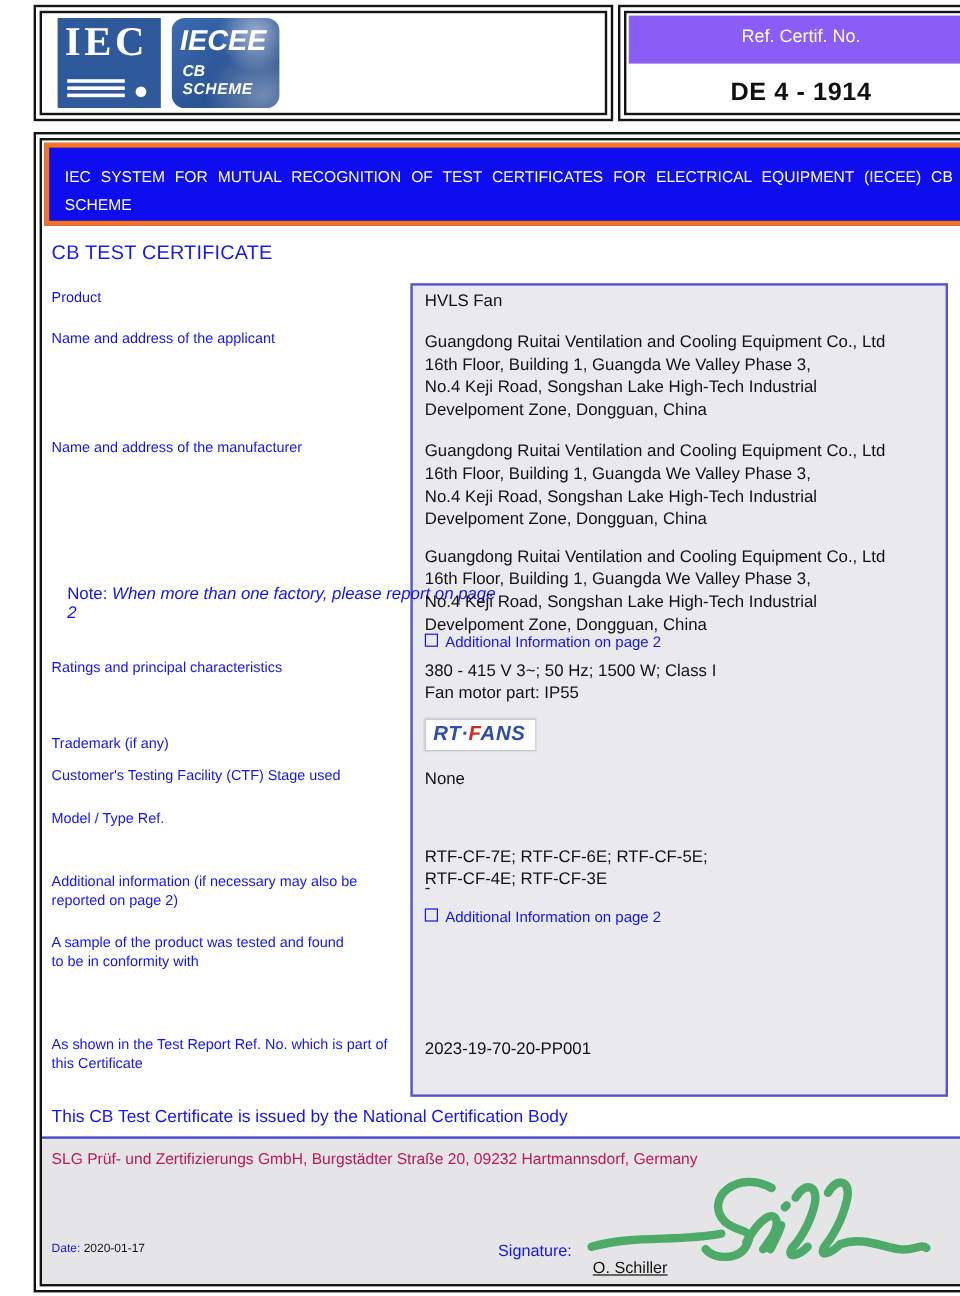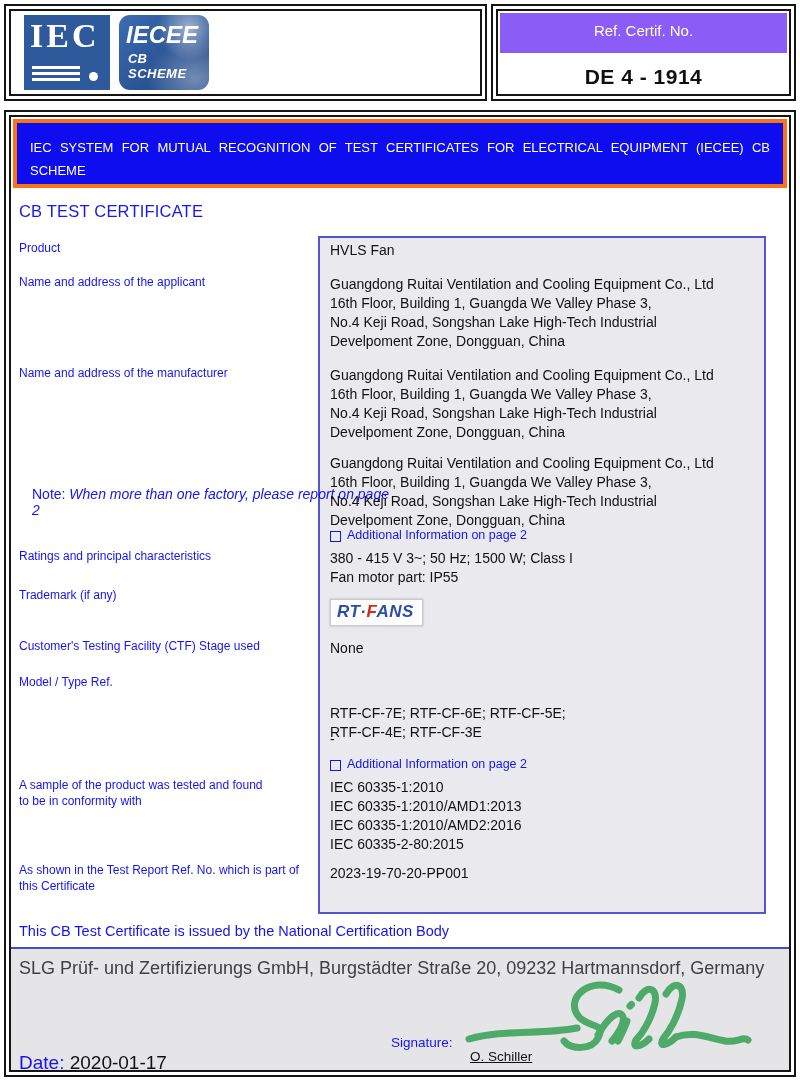--- a/index.html
+++ b/index.html
@@ -2,21 +2,21 @@
 <html><head>
 <meta charset="utf-8">
 <style>
   * { margin:0; padding:0; box-sizing:border-box; }
   html,body { background:#ffffff; }
   body {
     width:800px; height:1080px; position:relative; overflow:hidden;
     font-family:"Liberation Sans","DejaVu Sans",sans-serif;
     -webkit-font-smoothing:antialiased;
   }
-  .dbox { position:absolute; border:7px double #141414; background:#fff; }
+  .dbox { position:absolute; border:7px double #141414; background:#fff;margin-left:24px; }
 
   
   .box-logos { left:4px; top:4px; width:483px; height:97px; }
   .logos-wrap { position:absolute; left:13px; top:4px; display:flex; gap:9px; }
   .iec-logo {
     width:86px; height:75px; background:#2e5a9c; position:relative; color:#fff;
   }
   .iec-logo .iec-text {
     position:absolute; left:6px; top:2px; font-size:34px; font-weight:bold;
     letter-spacing:3px; font-family:"Liberation Serif","DejaVu Serif",serif;
@@ -63,39 +63,39 @@
   .flabel {
     position:absolute; left:8px; width:300px; color:#1414f0; font-size:12px;
     line-height:15.5px; white-space:pre-line;
   }
   .fnote { position:absolute; left:21px; width:359px; color:#1414f0; font-size:14px; }
   .fnote .it { font-style:italic; }
   .fvalue {
     position:absolute; left:319px; width:424px; color:#121212; font-size:14px;
     line-height:19px; white-space:pre-line;
   }
-  .cbline { position:absolute; display:flex; align-items:flex-end; gap:6px; }
+  .cbline { position:absolute; display:flex; align-items:flex-start; gap:6px; }
   .cbline .cb { width:11px; height:11px; border:1.5px solid #1414f0; background:transparent; flex:0 0 auto; }
   .cbline .cbl { color:#1414f0; font-size:12.5px; }
 
   .tm-box {
     position:absolute; left:319px; background:#fdfdfd; border:1px solid #c9c9cf;
     padding:2px 8px 3px 6px; font-style:italic; font-weight:bold; font-size:17px;
     letter-spacing:.5px; box-shadow:0 0 2px rgba(0,0,0,.25);
   }
   .tm-blue { color:#2b4fa8; } .tm-red { color:#d42a1e; }
 
   .issued-line { position:absolute; left:8px; top:806px; color:#1414f0; font-size:14.5px; }
 
   .footer-box {
     position:absolute; left:0; top:830px; width:778px; height:123px;
     background:#e5e5e7; border-top:2px solid #4949cf;
   }
-  .ncb-line { position:absolute; left:8px; top:9px; font-size:18px; color:#404040; }
-  .date-row { position:absolute; left:8px; top:103px; font-size:19px; }
+  .ncb-line { position:absolute; left:8px; top:9px; font-size:13px; color:#be185d; }
+  .date-row { position:absolute; left:8px; top:86px; font-size:10px; }
   .blue-lab { color:#1414f0; } .blk { color:#111; }
   .sig-label { position:absolute; left:380px; top:86px; font-size:13.5px; color:#1414f0; }
   .sig-svg { position:absolute; left:448px; top:28px; }
   .signatory { position:absolute; left:459px; top:100px; font-size:13.5px; color:#111;text-decoration:underline; }
 </style>
 </head>
 <body>
 
 <div class="dbox box-logos">
   <div class="logos-wrap">
@@ -125,23 +125,25 @@
   <div class="banner">IEC SYSTEM FOR MUTUAL RECOGNITION OF TEST CERTIFICATES FOR ELECTRICAL EQUIPMENT (IECEE) CB SCHEME</div>
   <div class="doc-title">CB TEST CERTIFICATE</div>
 
   <div class="value-panel"></div>
 
   <div class="flabel" style="top:124px">Product</div>
   <div class="flabel" style="top:158px">Name and address of the applicant</div>
   <div class="flabel" style="top:249px">Name and address of the manufacturer</div>
   <div class="fnote" style="top:369px"><span>Note: </span><span class="it">When more than one factory, please report on page 2</span></div>
   <div class="flabel" style="top:432px">Ratings and principal characteristics</div>
-  <div class="flabel" style="top:471px">Trademark (if any)</div>
+  <div class="flabel" style="top:495px">Trademark (if any)</div>
   <div class="flabel" style="top:522px">Customer's Testing Facility (CTF) Stage used</div>
   <div class="flabel" style="top:558px">Model / Type Ref.</div>
+  <div class="flabel" style="top:610px">Additional information (if necessary may also be
+reported on page 2)</div>
   <div class="flabel" style="top:661px">A sample of the product was tested and found
 to be in conformity with</div>
   <div class="flabel" style="top:746px">As shown in the Test Report Ref. No. which is part of
 this Certificate</div>
 
   <div class="fvalue" style="top:124px">HVLS Fan</div>
   <div class="fvalue" style="top:158px">Guangdong Ruitai Ventilation and Cooling Equipment Co., Ltd
 16th Floor, Building 1, Guangda We Valley Phase 3,
 No.4 Keji Road, Songshan Lake High-Tech Industrial
 Develpoment Zone, Dongguan, China</div>
@@ -163,24 +165,20 @@
     <span class="tm-blue">RT·</span><span class="tm-red">F</span><span class="tm-blue">ANS</span>
   </div>
   <div class="fvalue" style="top:522px">None</div>
   <div class="fvalue" style="top:587px">RTF-CF-7E; RTF-CF-6E; RTF-CF-5E;
 RTF-CF-4E; RTF-CF-3E</div>
   <div class="fvalue" style="top:613px">-</div>
   <div class="cbline" style="left:319px; top:640px">
     <span class="cb"></span>
     <span class="cbl">Additional Information on page 2</span>
   </div>
-  <div class="fvalue" style="top:661px">IEC 60335-1:2010
-IEC 60335-1:2010/AMD1:2013
-IEC 60335-1:2010/AMD2:2016
-IEC 60335-2-80:2015</div>
   <div class="fvalue" style="top:747px">2023-19-70-20-PP001</div>
 
   <div class="issued-line">This CB Test Certificate is issued by the National Certification Body</div>
 
   <div class="footer-box">
     <div class="ncb-line">SLG Prüf- und Zertifizierungs GmbH, Burgstädter Straße 20, 09232 Hartmannsdorf, Germany</div>
     <div class="date-row">
       <span class="blue-lab">Date:</span>
       <span class="blk">2020-01-17</span>
     </div>

